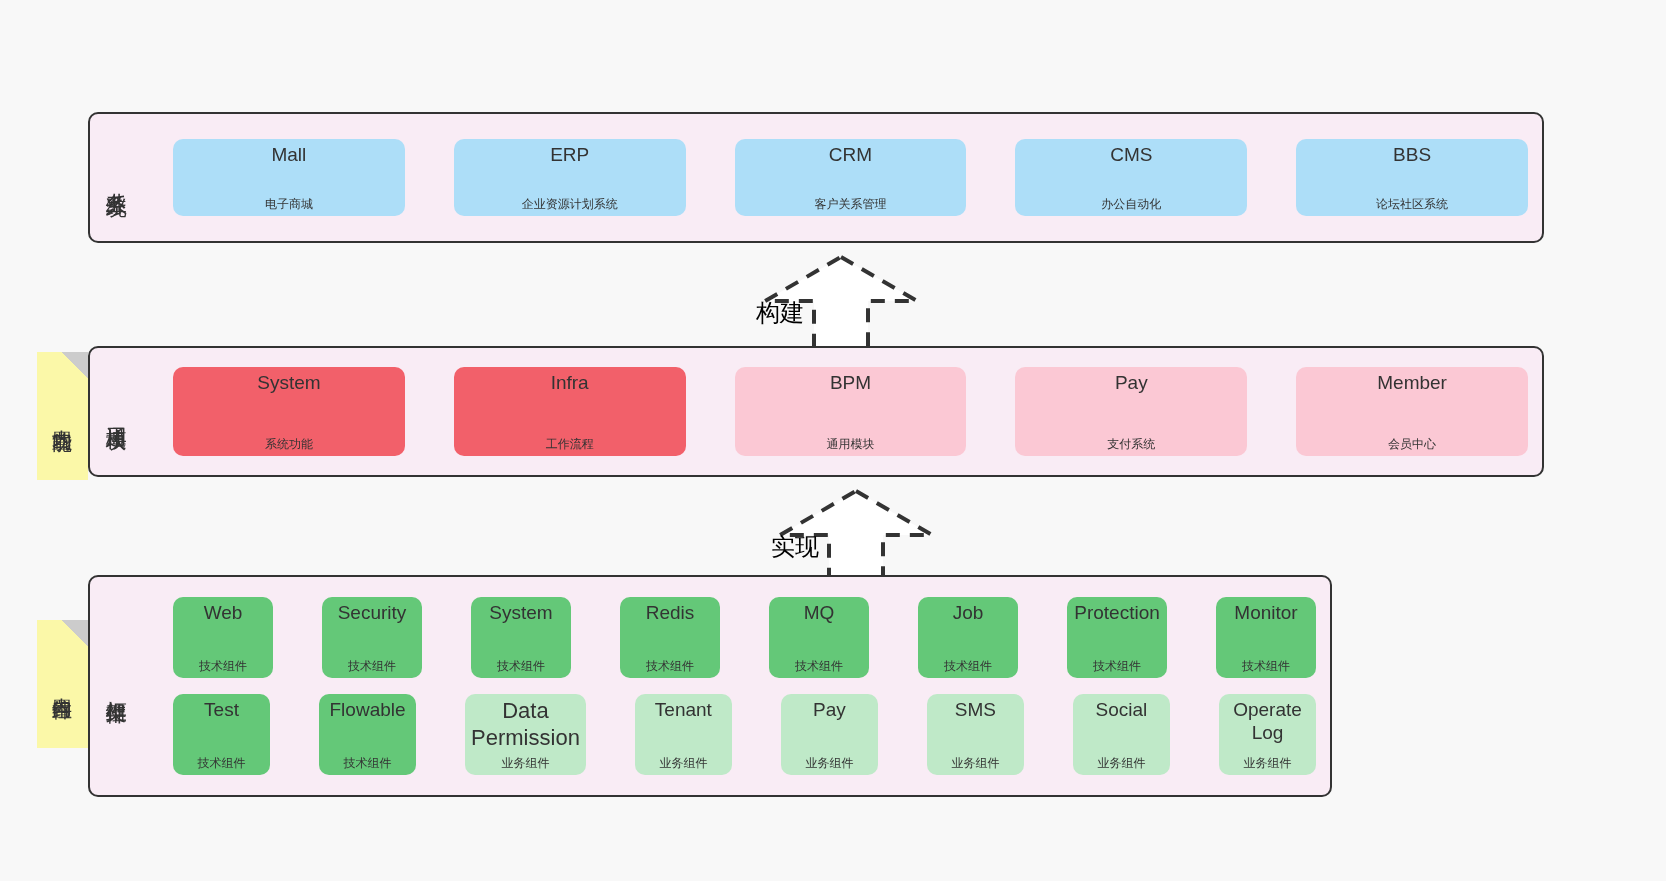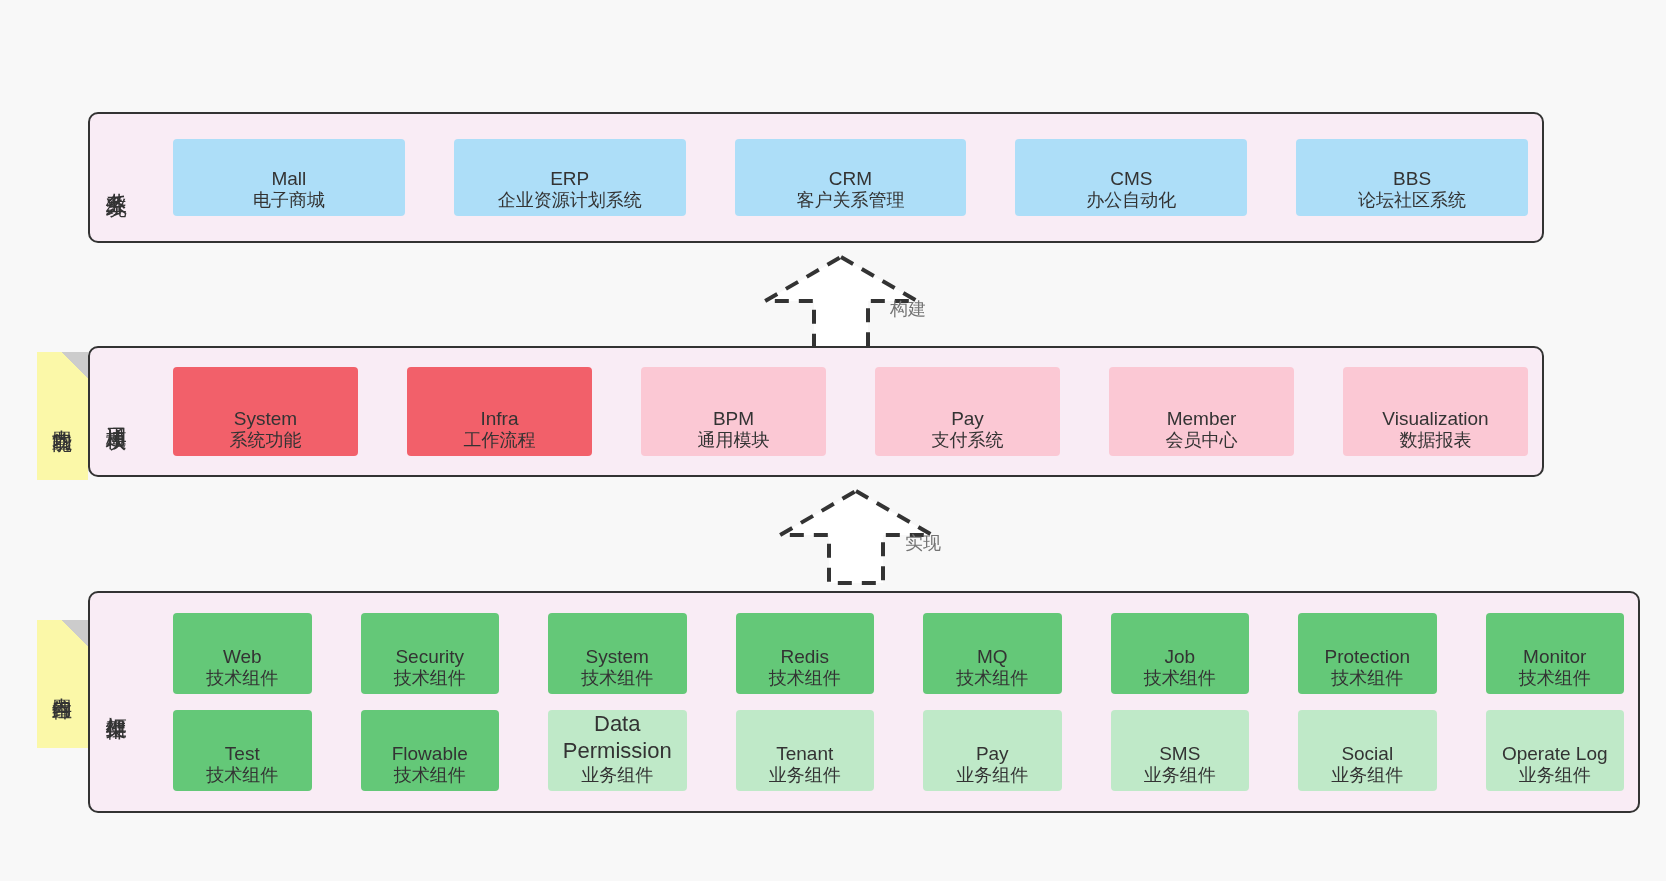--- a/index.html
+++ b/index.html
@@ -52,52 +52,52 @@
     gap: 16px;
     padding: 0 14px 0 4px;
   }
   .row {
     display: flex;
     gap: 22px;
   }
   .cell {
     flex: 1 1 0;
     box-sizing: border-box;
-    border-radius: 4px;
+    border-radius: 10px;
     display: flex;
     flex-direction: column;
     align-items: center;
-    justify-content: flex-end;
+    justify-content: space-between;
     text-align: center;
     color: #333333;
     line-height: 1.22;
     padding: 4px 6px;
     margin-left: 27px;
   }
   .cell .en { font-size: 19px; }
-  .cell .cn { font-size: 18px; }
+  .cell .cn { font-size: 12px; }
   .cell .en.multi { font-size: 22px; }
 
   
   #layer-business {
     left: 88px;  top: 112px;  width: 1456px; height: 131px;
   }
   #layer-business .cell { height: 77px; background: #addef8; }
 
   
   #layer-common {
     left: 88px;  top: 346px;  width: 1456px; height: 131px;
   }
   #layer-common .cell { height: 89px; }
   .c-core  { background: #f2606a; }
   .c-light { background: #fbc8d4; }
 
   
   #layer-framework {
-    left: 88px;  top: 591px;  width: 1552px; height: 222px;
+    left: 88px;  top: 575px;  width: 1244px; height: 222px;
   }
   #layer-framework .cell { height: 81px; }
   .c-tech { background: #64c878; }
   .c-biz  { background: #bfe9c8; }
 
   
   .note {
     position: absolute;
     box-sizing: border-box;
     background: #fbf8a8;
@@ -129,23 +129,23 @@
     width: 170px;
     height: 100px;
   }
   #arrow-build     { left: 756px; top: 253px; }
   #arrow-implement { left: 771px; top: 487px; }
   .arrow svg { display: block; overflow: visible; }
   .arrow-label {
     position: absolute;
     left: 0; right: 0;
     top: 44px;
-    text-align: right;
-    font-size: 18px;
-    color: #737373;
+    text-align: left;
+    font-size: 24px;
+    color: #000000;
     user-select: none;
     pointer-events: none;
   }
 </style>
 </head>
 <body>
 
 <div class="canvas">
 
   <div class="layer" id="layer-business">
@@ -200,24 +200,20 @@
           <span class="cn">通用模块</span>
         </div>
         <div class="cell c-light">
           <span class="en">Pay</span>
           <span class="cn">支付系统</span>
         </div>
         <div class="cell c-light">
           <span class="en">Member</span>
           <span class="cn">会员中心</span>
         </div>
-        <div class="cell c-light">
-          <span class="en">Visualization</span>
-          <span class="cn">数据报表</span>
-        </div>
       </div>
     </div>
   </div>
 
   <div class="arrow" id="arrow-implement">
     <svg width="170" height="100" viewBox="0 0 170 100">
       <path d="M 85 4 L 161 48 L 112 48 L 112 96 L 58 96 L 58 48 L 9 48 Z" fill="#ffffff" stroke="#333333" stroke-width="4" stroke-dasharray="14,10" stroke-linejoin="miter"></path>
     </svg>
     <div class="arrow-label">实现</div>
   </div>

